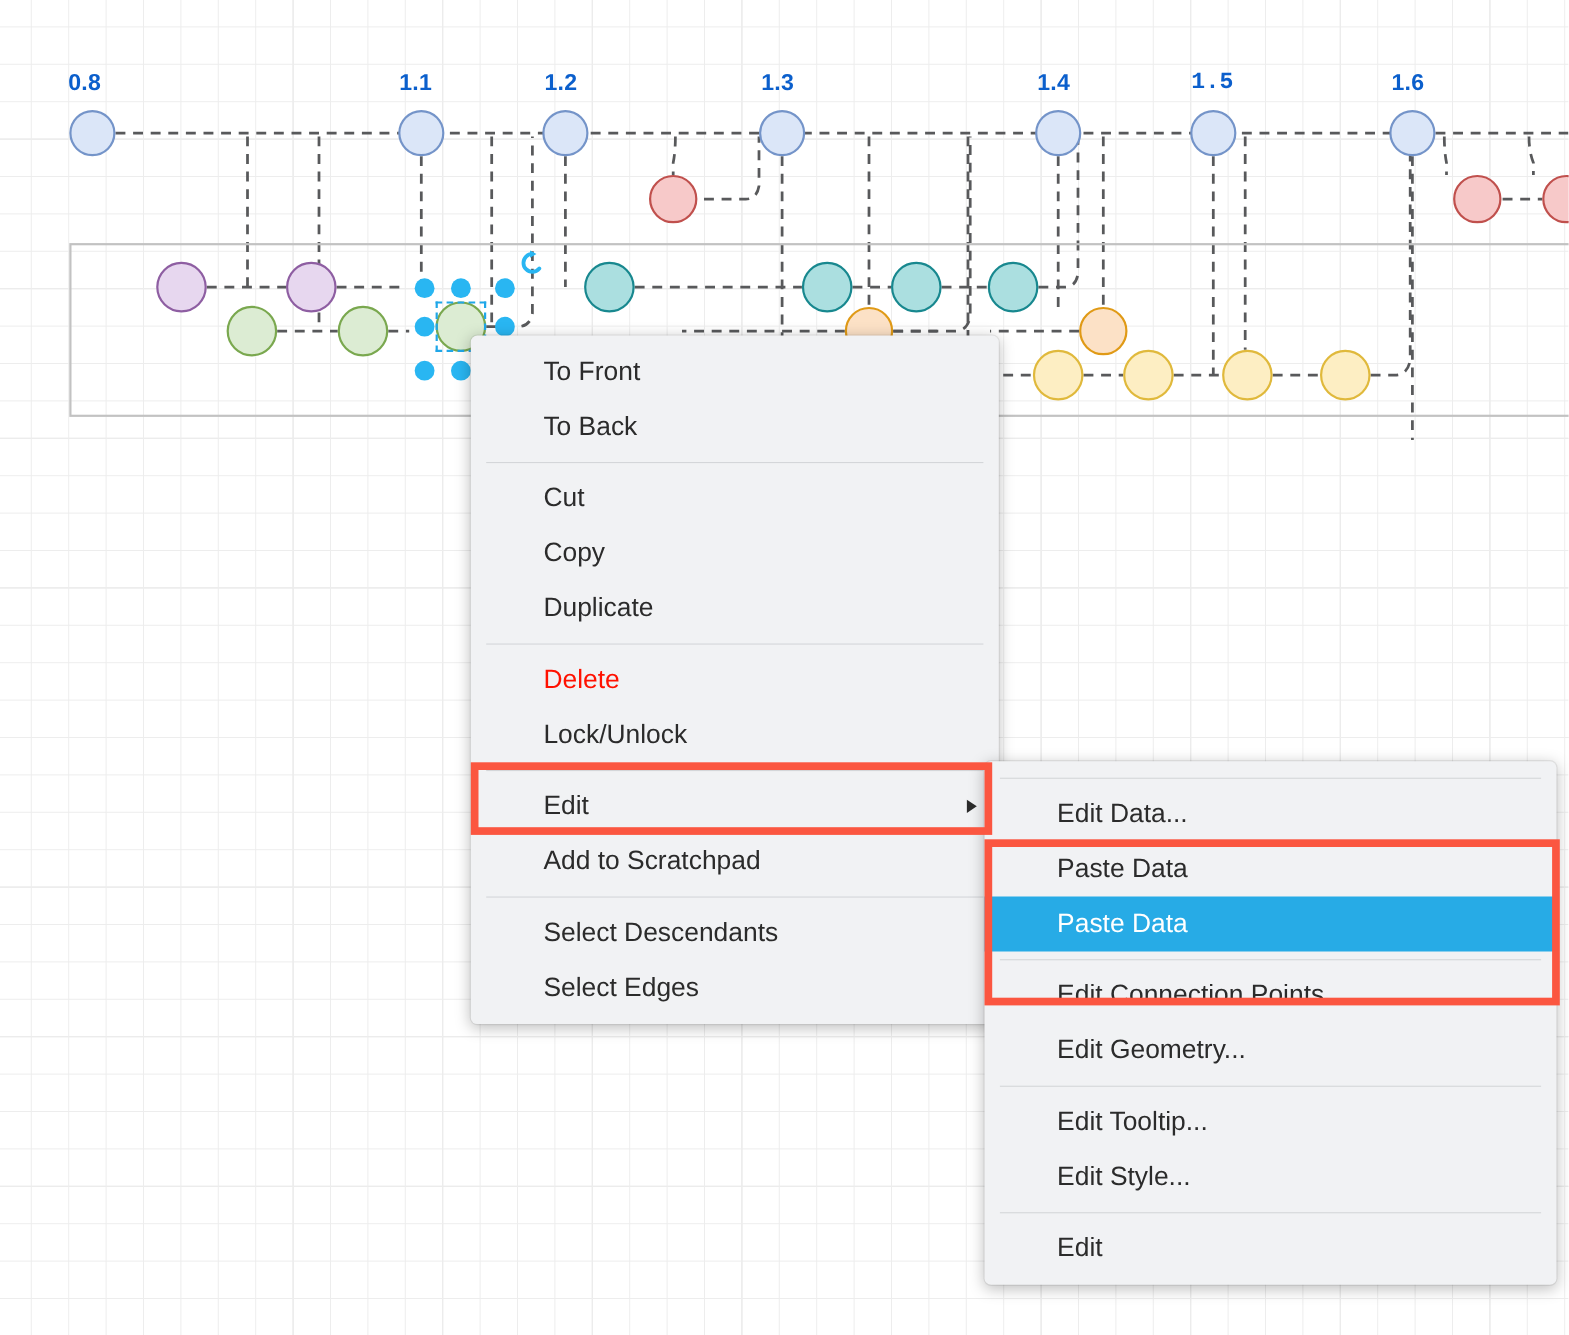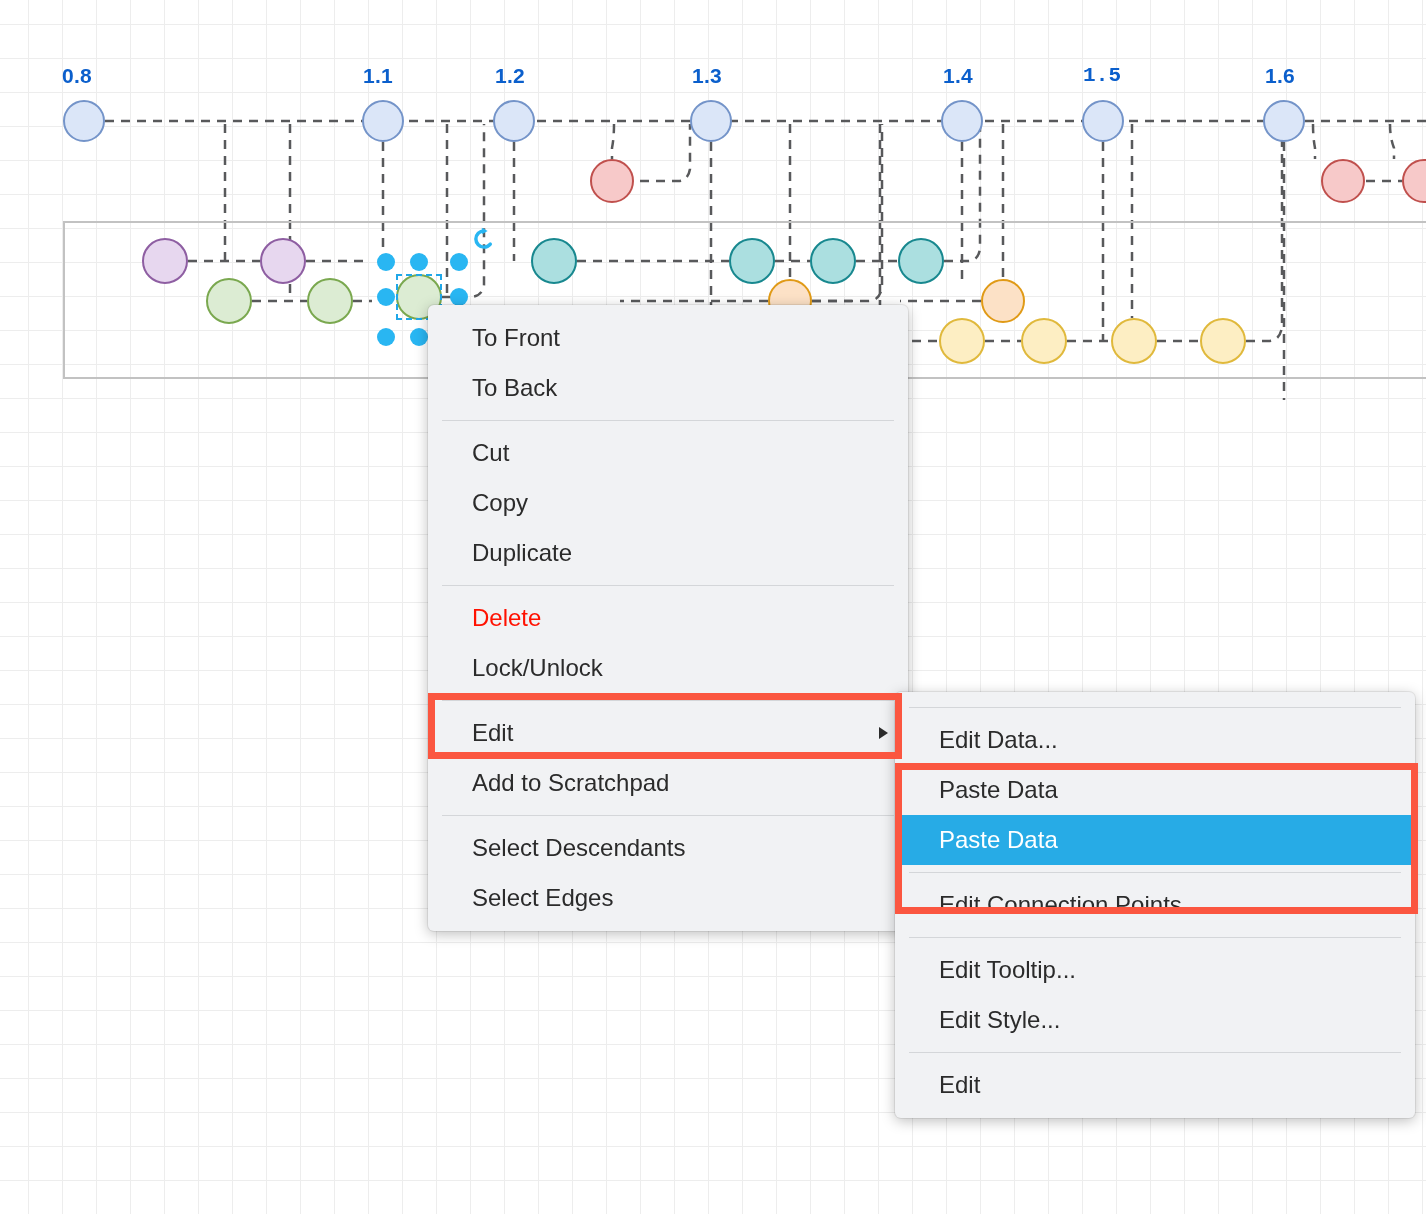--- a/index.html
+++ b/index.html
@@ -42,21 +42,21 @@
   }
   .rotate-icon{position:absolute;width:26px;height:26px;}
   
   .menu{
     position:absolute;background:#f1f2f4;border-radius:6px;
     box-shadow:0 3px 14px rgba(0,0,0,.26),0 0 0 1px rgba(0,0,0,.07);
     padding:8px 0;box-sizing:border-box;
   }
   .mi{
     position:relative;display:flex;align-items:center;
-    height:50px;padding:0 22px 0 44px;box-sizing:border-box;
+    height:50px;padding:0 22px 0 66px;box-sizing:border-box;
     font-size:24px;color:#2b2b2b;white-space:nowrap;cursor:default;
   }
   .mi.danger{color:#ff1100;}
   .mi.selected{background:#27abe6;color:#ffffff;}
   .msep{height:1px;background:#d4d6d9;margin:7px 14px;}
   .caret{
     position:absolute;right:20px;top:50%;transform:translateY(-50%);
     width:0;height:0;border-left:9px solid #2b2b2b;
     border-top:6px solid transparent;border-bottom:6px solid transparent;
   }
@@ -221,20 +221,23 @@
     <div class="mi">
       <span>Paste Data</span>
     </div>
     <div class="mi selected">
       <span>Paste Data</span>
     </div>
     <div class="msep"></div>
     <div class="mi">
       <span>Edit Connection Points...</span>
     </div>
+    <div class="mi">
+      <span>Edit Geometry...</span>
+    </div>
     <div class="msep"></div>
     <div class="mi">
       <span>Edit Tooltip...</span>
     </div>
     <div class="mi">
       <span>Edit Style...</span>
     </div>
     <div class="msep"></div>
     <div class="mi">
       <span>Edit</span>

